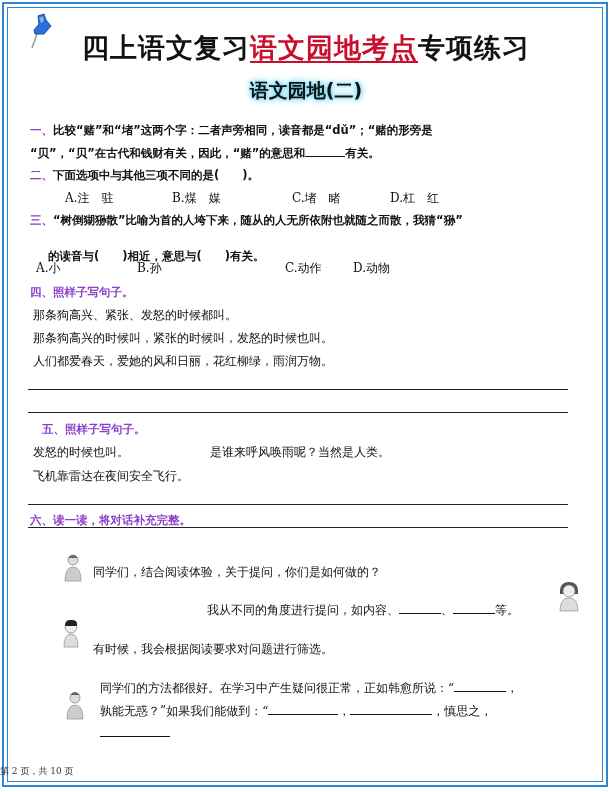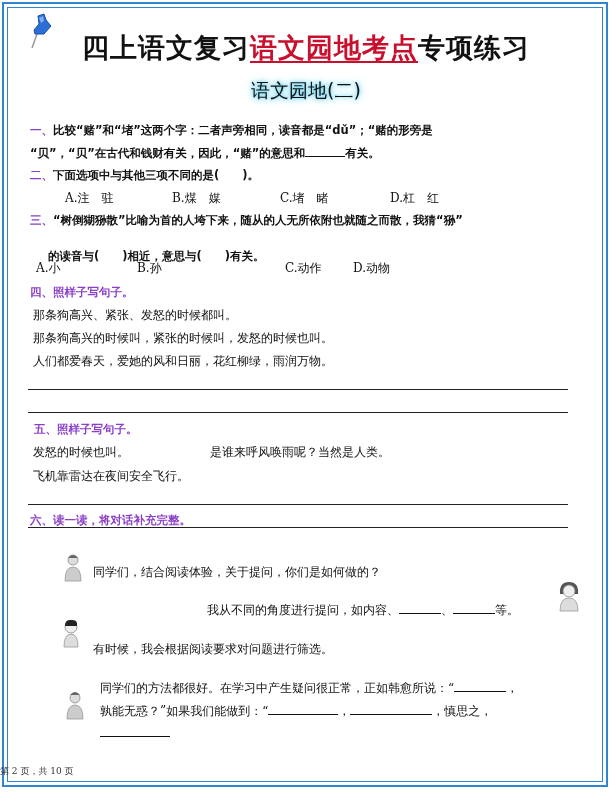--- a/index.html
+++ b/index.html
@@ -7,21 +7,21 @@
          font-family:"DejaVu Serif", serif; color:#111; }
   .frame-outer { position:absolute; left:2px; top:2px; width:606px; height:785px;
          border:2px solid #2f86d0; box-sizing:border-box; }
   .frame-inner { position:absolute; left:7px; top:7px; width:596px; height:775px;
          border:1.5px solid #2f86d0; box-sizing:border-box; }
   .pin { position:absolute; left:30px; top:12px; width:22px; height:38px; }
   .title { position:absolute; left:0; width:612px; top:30px; text-align:center;
          font-family:"DejaVu Sans", sans-serif; font-weight:bold; font-size:27px; letter-spacing:1px; }
   .title .hl { color:#c8102e; text-decoration:underline; text-decoration-color:#c8102e; text-underline-offset:4px; }
   .subtitle { position:absolute; left:0; width:612px; top:78px; text-align:center;
-         font-family:"DejaVu Sans", sans-serif; font-weight:normal; font-size:19px;
+         font-family:"DejaVu Sans", sans-serif; font-weight:bold; font-size:19px;
          text-shadow:0 0 3px #6fd3f0, 0 0 6px #6fd3f0, 0 0 8px #9be4f7; }
   .txt { position:absolute; font-size:12px; line-height:16px; white-space:nowrap; }
   .q { font-weight:bold; font-family:"DejaVu Sans", sans-serif; font-size:11.5px; }
   .num { color:#8b3fc8; }
   .sec { color:#8b3fc8; font-weight:bold; font-family:"DejaVu Sans", sans-serif; font-size:11.5px; }
   .blank { display:inline-block; border-bottom:1px solid #111; height:11px; vertical-align:baseline; }
   .line { position:absolute; left:28px; width:540px; height:0; border-top:1px solid #222; }
   .avatar { position:absolute; width:22px; height:30px; }
   .footer { position:absolute; left:0; width:612px; top:765px; text-align:left; font-size:9px; color:#333; }
 </style>
@@ -47,40 +47,40 @@
 </div>
 <div class="txt q" style="left:30px; top:145px;">
   <span>“贝”，“贝”在古代和钱财有关，因此，“赌”的意思和</span><span class="blank" style="width:40px;"></span><span>有关。</span>
 </div>
 
 <div class="txt q" style="left:30px; top:167px;">
   <span class="num">二、</span><span>下面选项中与其他三项不同的是(　　)。</span>
 </div>
 <div class="txt" style="left:65px; top:190px;">A.注　驻</div>
 <div class="txt" style="left:172px; top:190px;">B.煤　媒</div>
-<div class="txt" style="left:280px; top:190px;">C.堵　睹</div>
+<div class="txt" style="left:292px; top:190px;">C.堵　睹</div>
 <div class="txt" style="left:390px; top:190px;">D.杠　红</div>
 
 <div class="txt q" style="left:30px; top:212px;">
   <span class="num">三、</span><span>“树倒猢狲散”比喻为首的人垮下来，随从的人无所依附也就随之而散，我猜“狲”</span>
 </div>
 <div class="txt q" style="left:48px; top:236px;margin-top:12px;">的读音与(　　)相近，意思与(　　)有关。</div>
 <div class="txt" style="left:36px; top:260px;">A.小</div>
 <div class="txt" style="left:137px; top:260px;">B.孙</div>
 <div class="txt" style="left:245px; top:260px;margin-left:40px;">C.动作</div>
 <div class="txt" style="left:353px; top:260px;">D.动物</div>
 
 <div class="txt sec" style="left:30px; top:284px;">四、照样子写句子。</div>
 <div class="txt" style="left:33px; top:307px;">那条狗高兴、紧张、发怒的时候都叫。</div>
 <div class="txt" style="left:33px; top:330px;">那条狗高兴的时候叫，紧张的时候叫，发怒的时候也叫。</div>
 <div class="txt" style="left:33px; top:353px;">人们都爱春天，爱她的风和日丽，花红柳绿，雨润万物。</div>
 <div class="line" style="top:389px;"></div>
 <div class="line" style="top:412px;"></div>
 
-<div class="txt sec" style="left:34px; top:421px;">五、照样子写句子。</div>
+<div class="txt sec" style="left:42px; top:421px;">五、照样子写句子。</div>
 <div class="txt" style="left:33px; top:444px;">发怒的时候也叫。</div>
 <div class="txt" style="left:210px; top:444px;">是谁来呼风唤雨呢？当然是人类。</div>
 <div class="txt" style="left:33px; top:468px;">飞机靠雷达在夜间安全飞行。</div>
 <div class="line" style="top:504px;"></div>
 <div class="line" style="top:527px;"></div>
 
 <div class="txt sec" style="left:30px; top:512px;">六、读一读，将对话补充完整。</div>
 
 <svg class="avatar" style="left:62px; top:552px;" viewBox="0 0 22 30">
   <circle cx="11" cy="8" r="5" fill="#ddd" stroke="#888" stroke-width="0.8"></circle>

